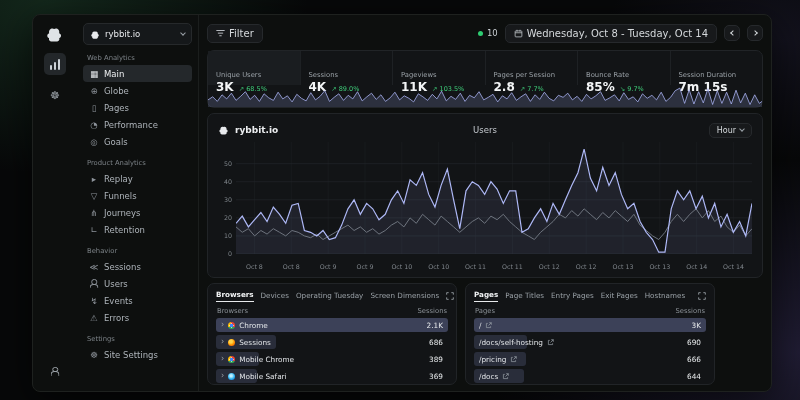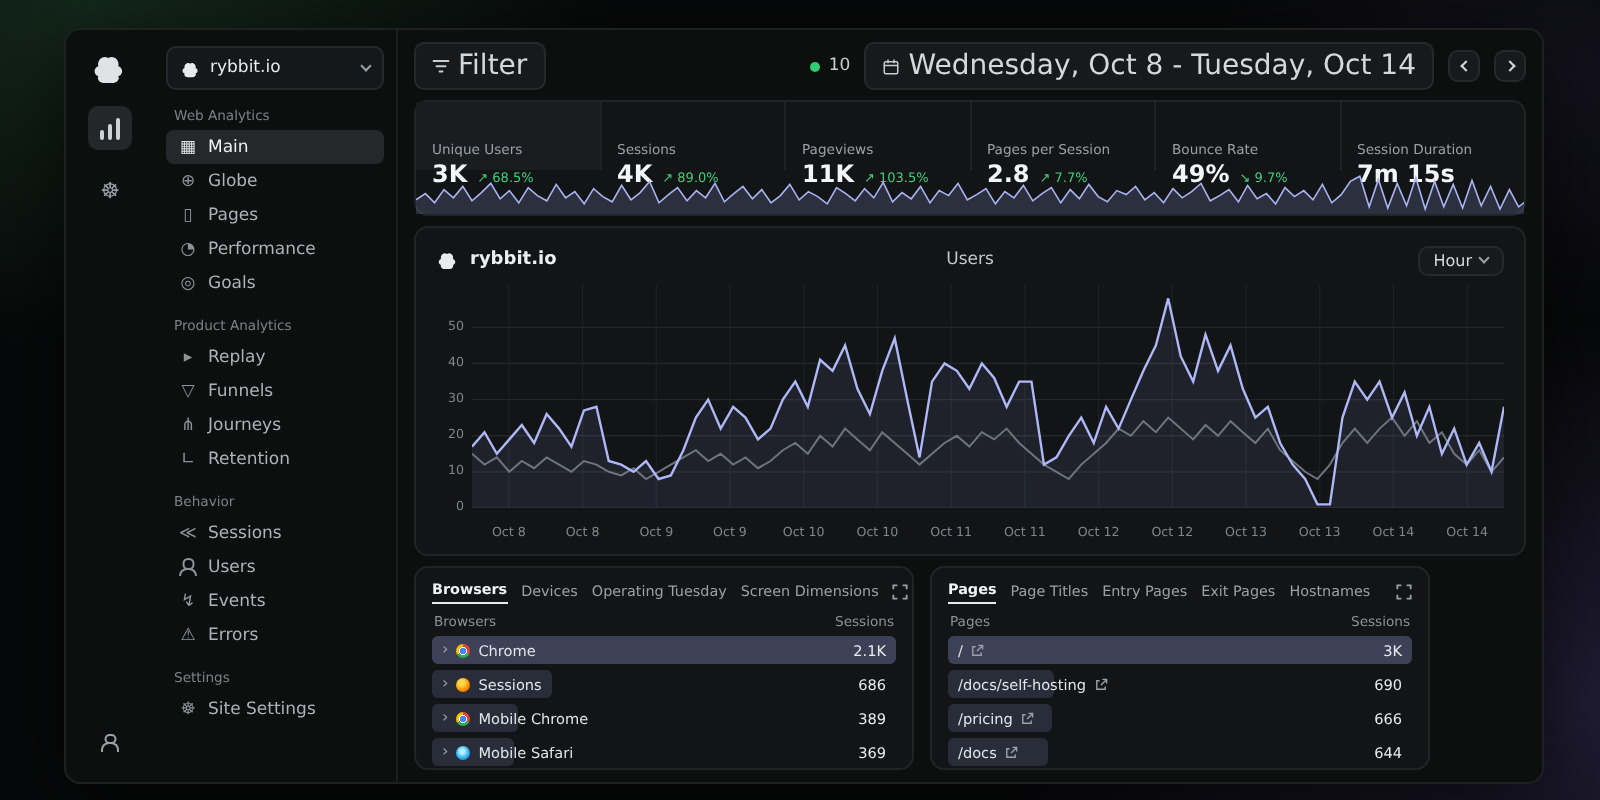--- a/index.html
+++ b/index.html
@@ -36,21 +36,21 @@
   .side-item{ height:17px; display:flex; align-items:center; gap:5px; padding:0 6px; border-radius:4px;
     font-size:8.5px; color:#adb3b9; cursor:pointer; }
   .side-item.active{ background:#24282b; color:#eef0f2; }
   .side-ic{ width:10px; font-size:8.5px; color:#8d939a; display:inline-flex; justify-content:center; }
   .side-item.active .side-ic{ color:#dfe3e6; }
 
   
   .content{ flex:1; padding:6px 8px; display:flex; flex-direction:column; gap:5px; min-width:0; }
   .topbar{ height:24px; display:flex; align-items:center; }
   .btn{ background:#17191b; border:1px solid #26292c; border-radius:5px; color:#d4d8db;
-    font-size:14px; display:flex; align-items:center; gap:4px; padding:3px 8px; cursor:pointer; }
+    font-size:10px; display:flex; align-items:center; gap:4px; padding:3px 8px; cursor:pointer; }
   .top-right{ margin-left:auto; display:flex; align-items:center; gap:7px; }
   .live{ display:flex; align-items:center; gap:4px; font-size:8.5px; color:#c9ced2; }
   .live-dot{ width:5px; height:5px; border-radius:50%; }
   .nav-btn{ width:16px; height:16px; padding:0; justify-content:center; }
   .chv{ width:4px; height:4px; border-right:1.2px solid currentColor; border-bottom:1.2px solid currentColor; display:inline-block; }
   .chv.down{ transform:rotate(45deg); margin-top:-2px; }
   .chv.left{ transform:rotate(135deg); margin-left:1px; }
   .chv.right{ transform:rotate(-45deg); margin-right:1px; }
 
   
@@ -260,21 +260,21 @@
           <div class="stat">
             <div class="stat-label">Pages per Session</div>
             <div class="stat-line">
               <span class="stat-value">2.8</span>
               <span class="stat-change good">↗ 7.7%</span>
             </div>
           </div>
           <div class="stat">
             <div class="stat-label">Bounce Rate</div>
             <div class="stat-line">
-              <span class="stat-value">49%</span>
+              <span class="stat-value">85%</span>
               <span class="stat-change good">↘ 9.7%</span>
             </div>
           </div>
           <div class="stat">
             <div class="stat-label">Session Duration</div>
             <div class="stat-line">
               <span class="stat-value">7m 15s</span>
               <span class="stat-change bad">↘ 35.9%</span>
             </div>
           </div>

